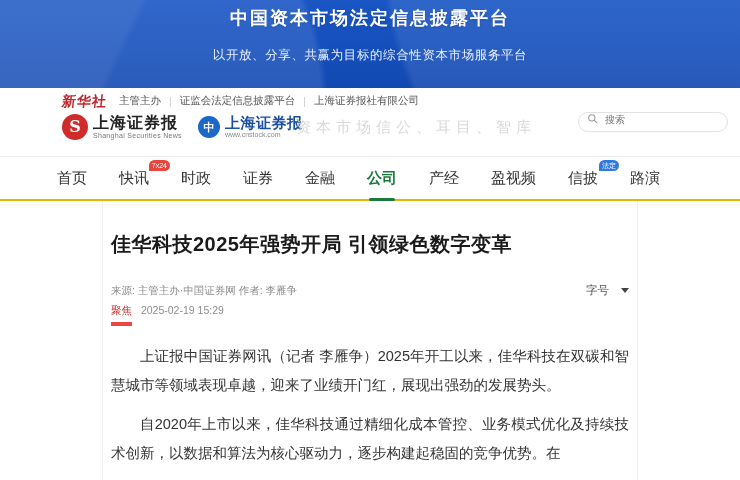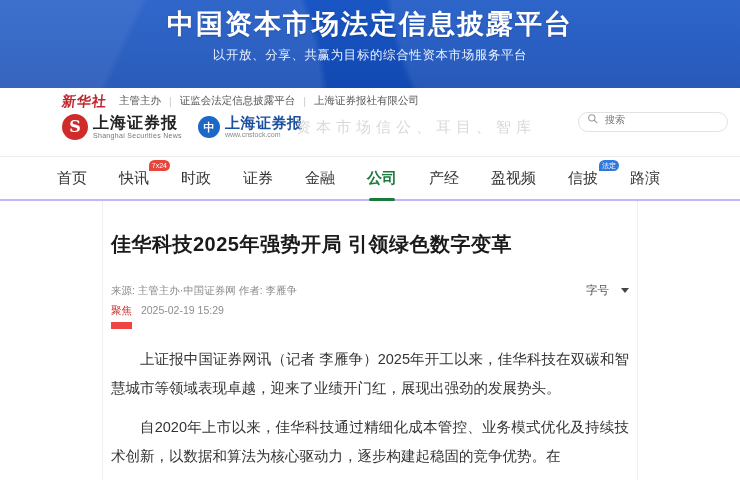--- a/index.html
+++ b/index.html
@@ -40,21 +40,21 @@
       radial-gradient(circle at 92% -40%, rgba(255,255,255,0.09) 0 42%, rgba(255,255,255,0) 43%),
       linear-gradient(115deg, rgba(255,255,255,0.06) 0 18%, rgba(255,255,255,0) 19%);
     pointer-events: none;
   }
   .banner-title {
     position: absolute;
     top: 6px;
     left: 0;
     width: 740px;
     text-align: center;
-    font-size: 27px;
+    font-size: 18px;
     font-weight: bold;
     letter-spacing: 2px;
     color: #ffffff;
     text-shadow: 0 1px 2px rgba(0,0,0,0.18);
   }
   .banner-subs {
     position: absolute;
     top: 47px;
     left: 0;
     width: 740px;
@@ -196,21 +196,21 @@
     background: transparent;
     font-family: "Liberation Sans", sans-serif;
   }
 
   
   .nav {
     position: relative;
     width: 740px;
     height: 42px;
     background: #ffffff;
-    border-bottom: 2px solid #c4b5fd;
+    border-bottom: 2px solid #eab308;
   }
   .nav-inner {
     position: absolute;
     left: 56px;
     top: 0;
     height: 42px;
     display: flex;
     align-items: center;
     gap: 30px;
   }
@@ -283,21 +283,21 @@
     align-items: flex-start;
     justify-content: space-between;
   }
   .meta-left {
     font-size: 10.5px;
     color: #8d8d8d;
     line-height: 1.9;
   }
   .meta-left .focus {
     color: #c9302c;
-    border-bottom: 7px solid #ef4444;
+    border-bottom: 4px solid #ef4444;
     padding-bottom: 1px;
     display: inline-block;
     margin-right: 6px;
   }
   .meta-right {
     font-size: 11.5px;
     color: #555;
     display: flex;
     align-items: center;
     gap: 12px;

